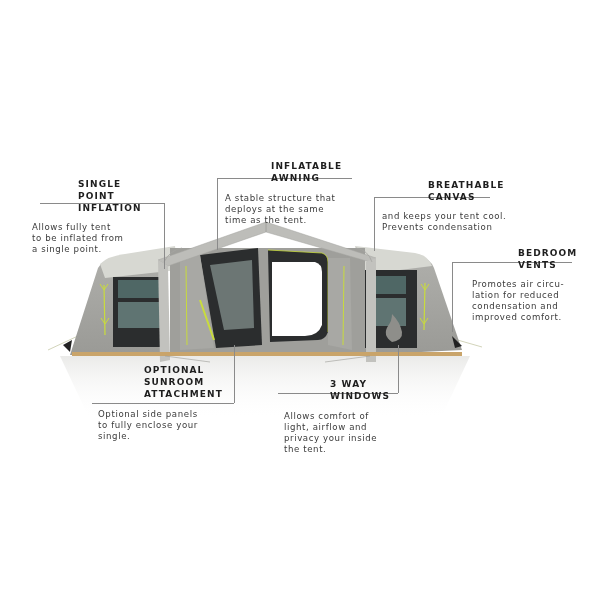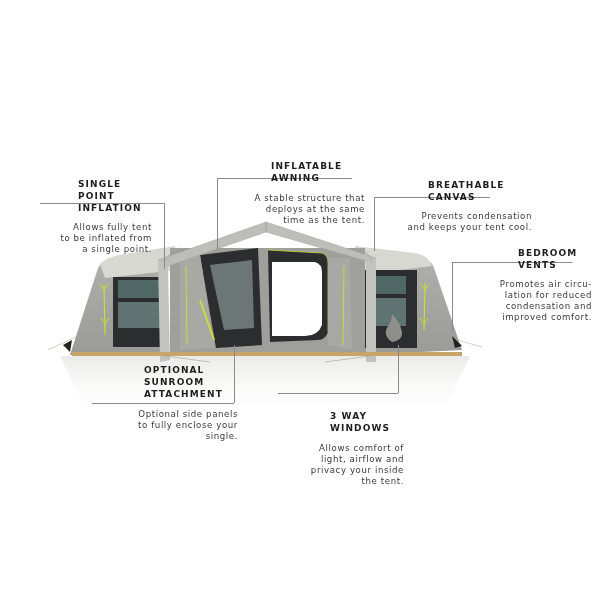--- a/index.html
+++ b/index.html
@@ -10,21 +10,21 @@
       color: #2a2a2a;
     }
     .callout { position: absolute; }
     .callout .title {
       font-family: "DejaVu Sans", sans-serif;
       font-weight: bold; font-size: 9px; letter-spacing: 1.1px;
       line-height: 12px; color: #1e1e1e; text-transform: uppercase; padding-left: 46px;
     }
     .callout .desc {
       font-family: "DejaVu Sans", sans-serif;
-      font-size: 8.6px; line-height: 11px; letter-spacing: 0.6px; color: #3a3a3a; text-align: right;
+      font-size: 8.6px; line-height: 11px; letter-spacing: 0.6px; color: #3a3a3a;
     }
     .line { position: absolute; background: #8a8a8a; }
     .hline { height: 1px; }
     .vline { width: 1px; }
     #tent { position: absolute; left: 0; top: 0; }
   </style>
 </head>
 <body>
 
 <svg id="tent" width="600" height="600" viewBox="0 0 600 600">
@@ -135,42 +135,42 @@
   <div class="title">INFLATABLE AWNING</div>
   <div style="height:9px"></div>
   <div class="desc">A stable structure that</div>
   <div class="desc">deploys at the same</div>
   <div class="desc">time as the tent.</div>
 </div>
 
 <div class="callout" style="left:382px; top:179px; width:150px;">
   <div class="title">BREATHABLE CANVAS</div>
   <div style="height:8px"></div>
+  <div class="desc">and keeps your tent cool.</div>
   <div class="desc">Prevents condensation</div>
-  <div class="desc">and keeps your tent cool.</div>
 </div>
 
 <div class="callout" style="left:460px; top:247px; width:120px;margin-left:12px;">
   <div class="title">BEDROOM VENTS</div>
   <div style="height:8px"></div>
   <div class="desc">Promotes air circu-</div>
   <div class="desc">lation for reduced</div>
   <div class="desc">condensation and</div>
   <div class="desc">improved comfort.</div>
 </div>
 
 <div class="callout" style="left:98px; top:364px; width:140px;">
   <div class="title">OPTIONAL SUNROOM</div>
   <div class="title">ATTACHMENT</div>
   <div style="height:9px"></div>
   <div class="desc">Optional side panels</div>
   <div class="desc">to fully enclose your</div>
   <div class="desc">single.</div>
 </div>
 
-<div class="callout" style="left:284px; top:378px; width:120px;margin-top:32px;">
+<div class="callout" style="left:284px; top:378px; width:120px;">
   <div class="title">3 WAY WINDOWS</div>
   <div style="height:9px"></div>
   <div class="desc">Allows comfort of</div>
   <div class="desc">light, airflow and</div>
   <div class="desc">privacy your inside</div>
   <div class="desc">the tent.</div>
 </div>
 
 </body></html>

